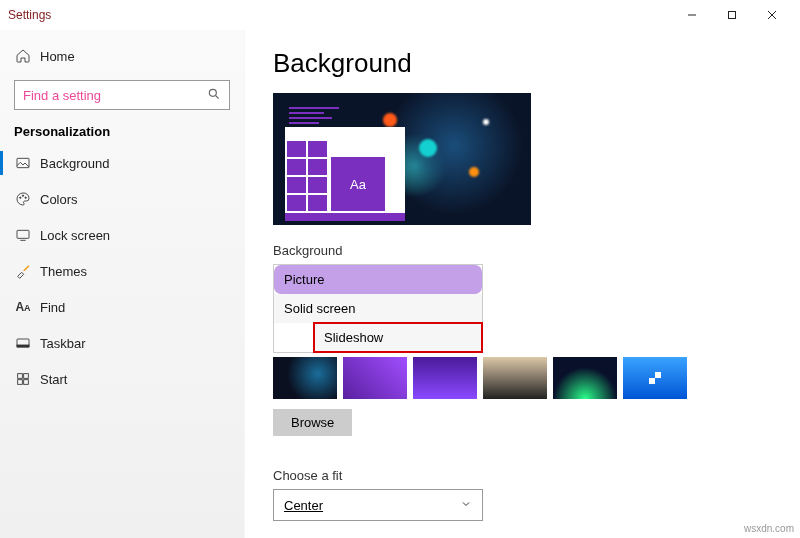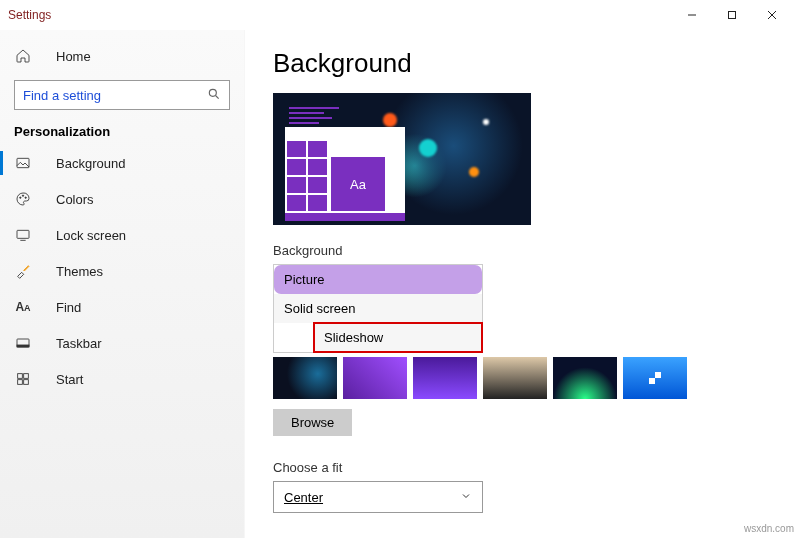--- a/index.html
+++ b/index.html
@@ -4,26 +4,26 @@
 <style>
 * { margin: 0; padding: 0; box-sizing: border-box; font-family: "Segoe UI", Arial, sans-serif; }
 body { width: 800px; height: 538px; background: #fff; overflow: hidden; position: relative; }
 
 .titlebar { height: 30px; display: flex; align-items: center; padding: 0 8px; font-size: 12px; color: #7f1d1d; }
 .titlebar .winctrls { margin-left: auto; display: flex; gap: 0; }
 .titlebar .winbtn { width: 40px; height: 30px; display: flex; align-items: center; justify-content: center; font-size: 11px; cursor: pointer; }
 
 .content { display: flex; height: calc(100% - 30px); }
 .sidebar { width: 245px; padding: 8px 0 0 0; background: linear-gradient(180deg,#fafafa 0%, #f0f0f0 100%); border-right: 1px solid #f6f6f6; }
-.sb-row { display: flex; align-items: center; height: 36px; padding: 0 14px; font-size: 13px; color: #222; cursor: pointer; gap: 24px; position: relative; }
+.sb-row { display: flex; align-items: center; height: 36px; padding: 0 14px; font-size: 13px; color: #222; cursor: pointer; gap: 8px; position: relative; }
 .sb-row.active::before { content:""; position:absolute; left:0; top:6px; bottom:6px; width:3px; background:#0078d4; }
 .sb-icon { width: 18px; height: 18px; display:flex; align-items:center; justify-content:center; }
 .sb-icon svg { width:16px; height:16px; stroke:#333; fill:none; stroke-width:1.3; }
 .category { padding: 10px 14px 6px 14px; font-size: 13px; font-weight: 600; }
-.searchbox { margin: 6px 14px 4px 14px; height: 30px; border: 1px solid #999; display:flex; align-items:center; padding: 0 8px; font-size: 13px; color:#1d4ed8; background:#fff; }
+.searchbox { margin: 6px 14px 4px 14px; height: 30px; border: 1px solid #999; display:flex; align-items:center; padding: 0 8px; font-size: 13px; color:#ec4899; background:#fff; }
 .searchbox .sicon { margin-left:auto; }
 
 .main { flex: 1; padding: 18px 0 0 28px; overflow-y: auto; }
 .page-title { font-size: 26px; font-weight: 400; margin-bottom: 14px; }
 .preview { width: 258px; height: 132px; background: linear-gradient(90deg,#0a1020 0%,#0e1830 100%); position: relative; overflow:hidden; margin-bottom: 18px; }
 .preview .night { position:absolute; inset:0; background: radial-gradient(circle at 70% 40%, #1a4d7a 0%, transparent 35%), radial-gradient(circle at 55% 55%, #2aa5a5 0%, transparent 20%), #0a1428; }
 .preview .bokeh { position:absolute; width:14px; height:14px; border-radius:50%; filter:blur(1px); }
 .preview .b1{ background:#ff5a1a; top:20px; left:110px; }
 .preview .b2{ background:#14d0d0; top:46px; left:146px; width:18px; height:18px; }
 .preview .b3{ background:#ff9010; top:74px; left:196px; width:10px; height:10px; }
@@ -45,21 +45,21 @@
 .thumbs { display:flex; gap:6px; margin: 4px 0 10px 0; }
 .thumb { width:64px; height:42px; background:#222; cursor:pointer; }
 .t1{ background: radial-gradient(circle at 70% 40%, #1a6d9a 0%, #0a1020 60%); }
 .t2{ background: linear-gradient(45deg,#5a1fa0,#a04fff); }
 .t3{ background: linear-gradient(180deg,#4a1a9a,#8a4aff); }
 .t4{ background: linear-gradient(180deg,#ddc8a8,#222); }
 .t5{ background: radial-gradient(circle at 50% 100%, #2aff8a 0%, #08102a 60%); }
 .t6{ background: linear-gradient(180deg,#3aa2ff,#0056d6); position:relative; }
 .t6::after{ content:""; position:absolute; left:26px; top:15px; width:12px; height:12px; background:conic-gradient(#fff 0 25%, transparent 25% 50%, #fff 50% 75%, transparent 75%); }
 
-.browse-btn { display:inline-block; padding: 6px 18px; background:#ccc; font-size:13px; cursor:pointer; margin-bottom: 18px; }
+.browse-btn { display:inline-block; padding: 6px 18px; background:#ccc; font-size:13px; cursor:pointer; margin-bottom: 26px; }
 
 .fit-select { width:210px; height:32px; border:1px solid #999; display:flex; align-items:center; padding:0 10px; font-size:13px; cursor:pointer;text-decoration:underline; }
 .fit-select .chev { margin-left:auto; }
 
 .watermark { position:absolute; right:6px; bottom:4px; font-size:10px; color:#999; }
 </style>
 </head>
 <body>
 
 <div class="titlebar">

